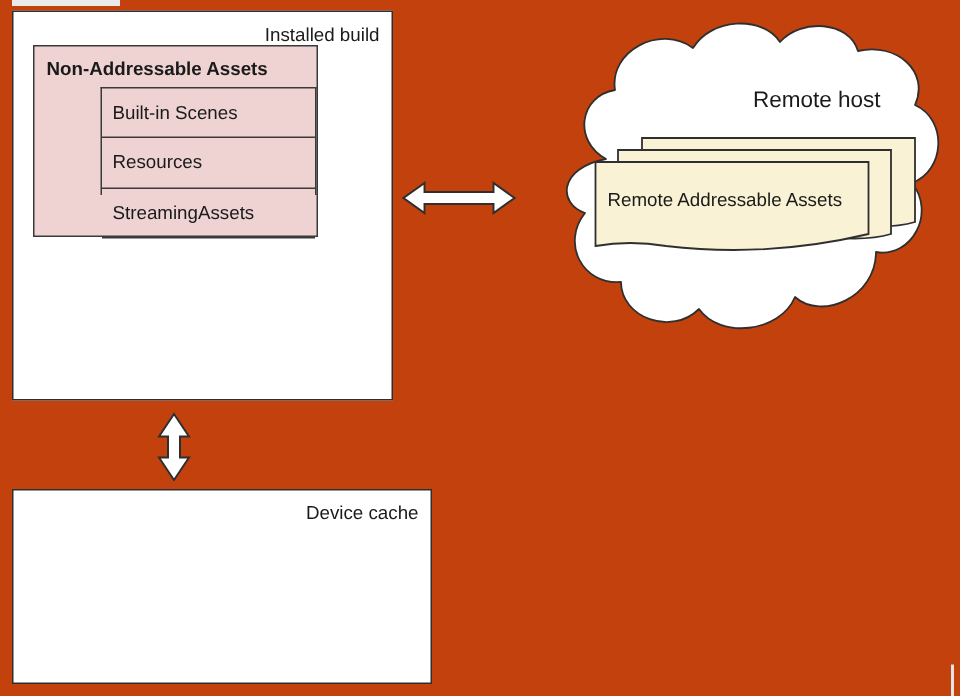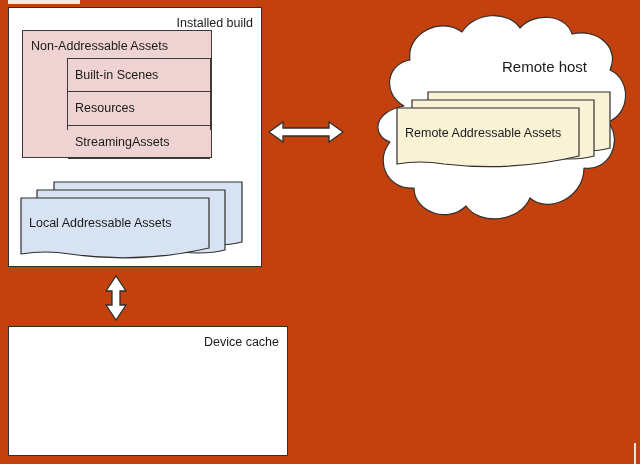--- a/index.html
+++ b/index.html
@@ -66,20 +66,21 @@
     left: 22px;
     top: 30px;
     width: 190px;
     height: 128px;
     background: #efd3d3;
     border: 1.3px solid #3a3a3a;
   }
   #non-addressable-title {
     left: 8px;
     top: 8px;
+    font-weight: bold;
   }
 
   .sub-table {
     position: absolute;
     left: 67px;
     top: 58px;
     width: 144px;
     height: 72px;
     box-sizing: border-box;
     border: 1.2px solid #3a3a3a;
@@ -164,28 +165,20 @@
   <div class="box" id="non-addressable">
     <div class="box-title" id="non-addressable-title">Non-Addressable Assets</div>
   </div>
 
   <div class="sub-table">
     <div class="sub-row">Built-in Scenes</div>
     <div class="sub-row">Resources</div>
     <div class="sub-row">StreamingAssets</div>
   </div>
 
-  <div class="docstack" style="left:20px; top:176px;">
-    <svg width="230" height="86" viewBox="0 0 230 86">
-      <path d="M34 6 H222 V66 Q200 72 160 66 V62 H34 Z" fill="#d7e3f2" stroke="#2f2f2f" stroke-width="1.2"></path>
-      <path d="M17 14 H205 V74 Q183 80 143 74 V70 H17 Z" fill="#d7e3f2" stroke="#2f2f2f" stroke-width="1.2"></path>
-      <path d="M1 22 H189 V72 Q120 88 50 78 Q25 74 1 78 Z" fill="#d7e3f2" stroke="#2f2f2f" stroke-width="1.2"></path>
-    </svg>
-    <div class="doc-label" style="left:9px; top:40px;">Local Addressable Assets</div>
-  </div>
 
   <div class="arrow" style="left:268px; top:117px;">
     <svg width="76" height="30" viewBox="0 0 76 30">
       <path d="M15 5 L1 15 L15 25 L15 19 L61 19 L61 25 L75 15 L61 5 L61 11 L15 11 Z" fill="#ffffff" stroke="#2f2f2f" stroke-width="1.3" stroke-linejoin="miter"></path>
     </svg>
   </div>
 
   <div id="remote-host-cloud">
     <svg width="280" height="216" viewBox="0 0 280 216">
       <path d="

